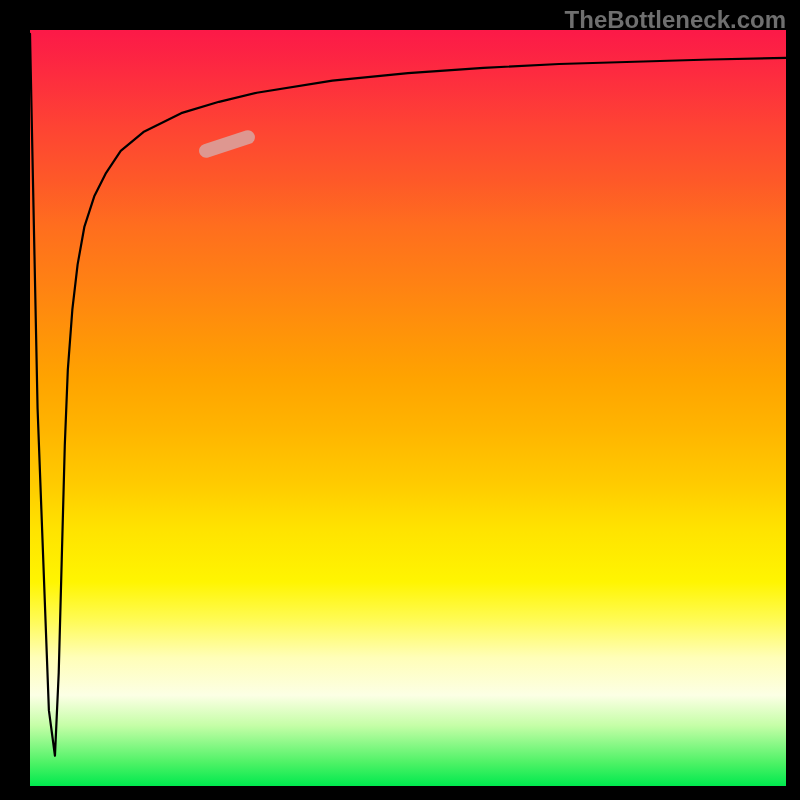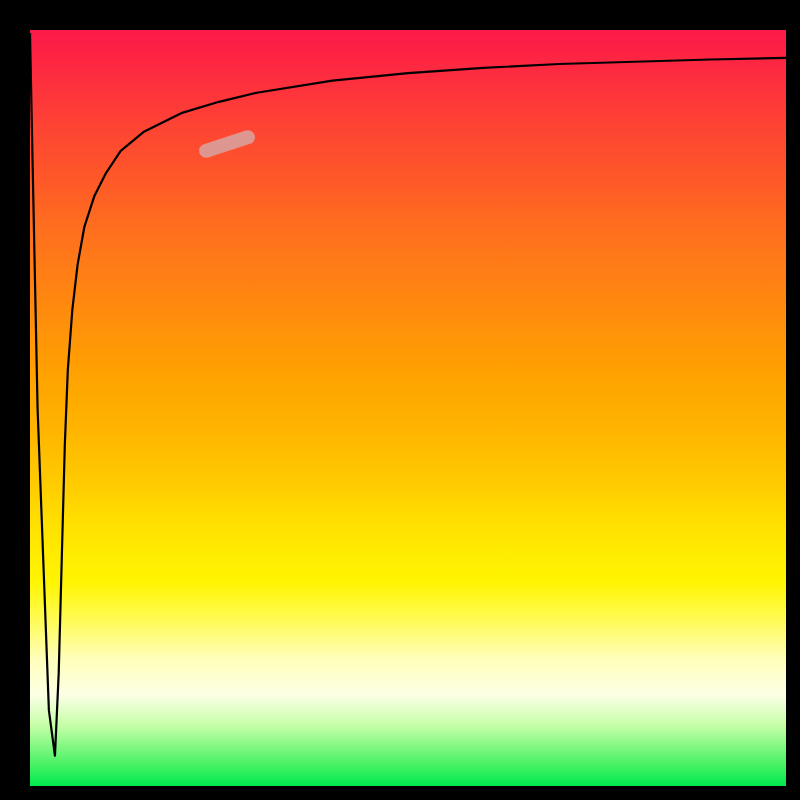--- a/index.html
+++ b/index.html
@@ -73,20 +73,21 @@
   z-index: 4;
 }
 </style>
 </head>
 <body>
 
 <div class="outer-frame">
 
   <div class="plot-area"></div>
 
+  <div class="watermark">TheBottleneck.com</div>
 
   <svg class="curve-layer" viewBox="0 0 756 756" preserveAspectRatio="none">
     <path id="curve-path" d="M0.00 3.78 L7.56 378.00 L18.90 680.40 L24.95 725.76 L28.73 642.60 L31.75 529.20 L34.78 415.80 L37.80 340.20 L42.34 279.72 L47.63 234.36 L54.43 196.56 L64.26 166.32 L75.60 143.64 L90.72 120.96 L113.40 102.06 L151.20 83.16 L189.00 71.82 L226.80 62.75 L302.40 50.65 L378.00 43.09 L453.60 37.80 L529.20 34.02 L604.80 31.75 L680.40 29.48 L756.00 27.97" stroke="#000" stroke-width="2.2" fill="none" stroke-linecap="round" stroke-linejoin="round"></path>
   </svg>
 
   <div class="highlight-segment" id="highlight" style="left: 197.6px; top: 137.2px; transform: rotate(-18deg);"></div>
 
 </div>
 
 </body></html>

